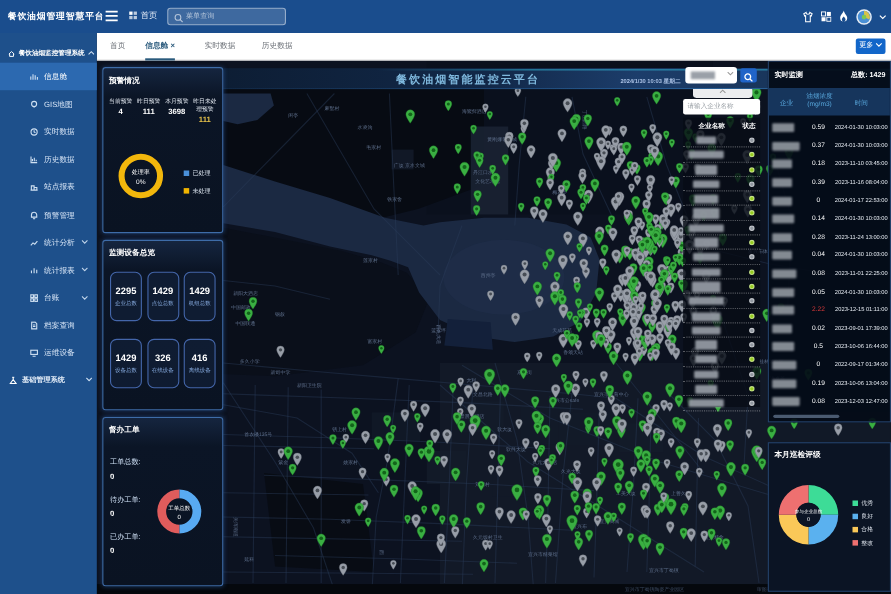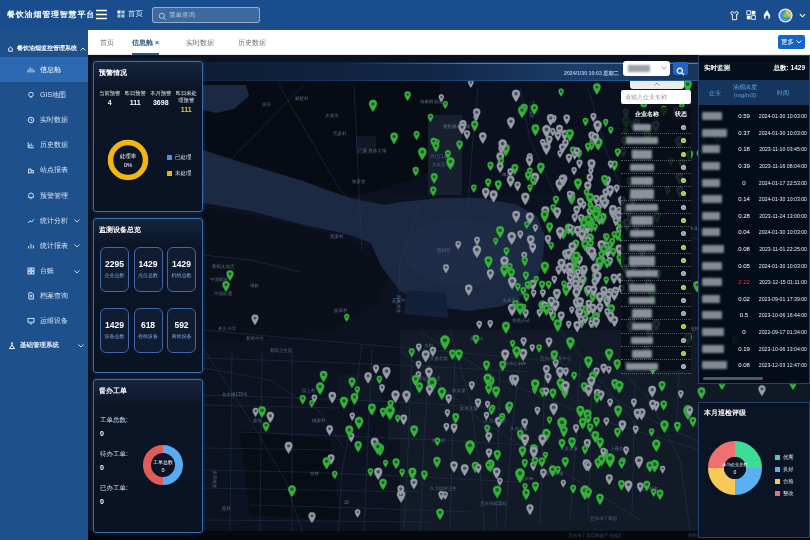--- a/index.html
+++ b/index.html
@@ -1009,20 +1009,21 @@
         <use href="#pg" transform="translate(622 230) scale(0.9)"></use>
         <use href="#pg" transform="translate(600 290) scale(1.13)"></use>
         <use href="#pm" transform="translate(562 285) scale(1.12)"></use>
         <use href="#pg" transform="translate(352 465) scale(1.12)"></use>
         <use href="#pm" transform="translate(442 460) scale(1.04)"></use>
         <use href="#pg" transform="translate(512 450) scale(1.1)"></use>
         <use href="#pg" transform="translate(572 445) scale(1.01)"></use>
       </g>
 </svg>
 <div id="banner">
+  <div id="bantitle">餐饮油烟智能监控云平台</div>
   <div id="bandate">2024/1/30 10:03 星期二</div>
 </div>
 <div id="botstrip">
       <span style="position:absolute;left:480px">宜兴市丁蜀镇陶瓷产业园区</span>
       <span style="position:absolute;left:600px">审图号GS(2023)3124号</span>
     </div>
 
 <div class="panel" id="p1">
   <div class="ptitle">预警情况</div>
   <div class="stat4">
@@ -1053,25 +1054,25 @@
         </div>
     <div class="bx">
           <b>1429</b>
           <span>机组总数</span>
         </div>
     <div class="bx">
           <b>1429</b>
           <span>设备总数</span>
         </div>
     <div class="bx">
-          <b>618</b>
+          <b>326</b>
           <span>在线设备</span>
         </div>
     <div class="bx">
-          <b>592</b>
+          <b>416</b>
           <span>离线设备</span>
         </div>
   </div>
 </div>
 
 <div class="panel" id="p3">
   <div class="ptitle">督办工单</div>
   <div class="wlab" style="top:36px">工单总数:</div>
       <div class="wval" style="top:50px">0</div>
   <div class="wlab" style="top:70px">待办工单:</div>

